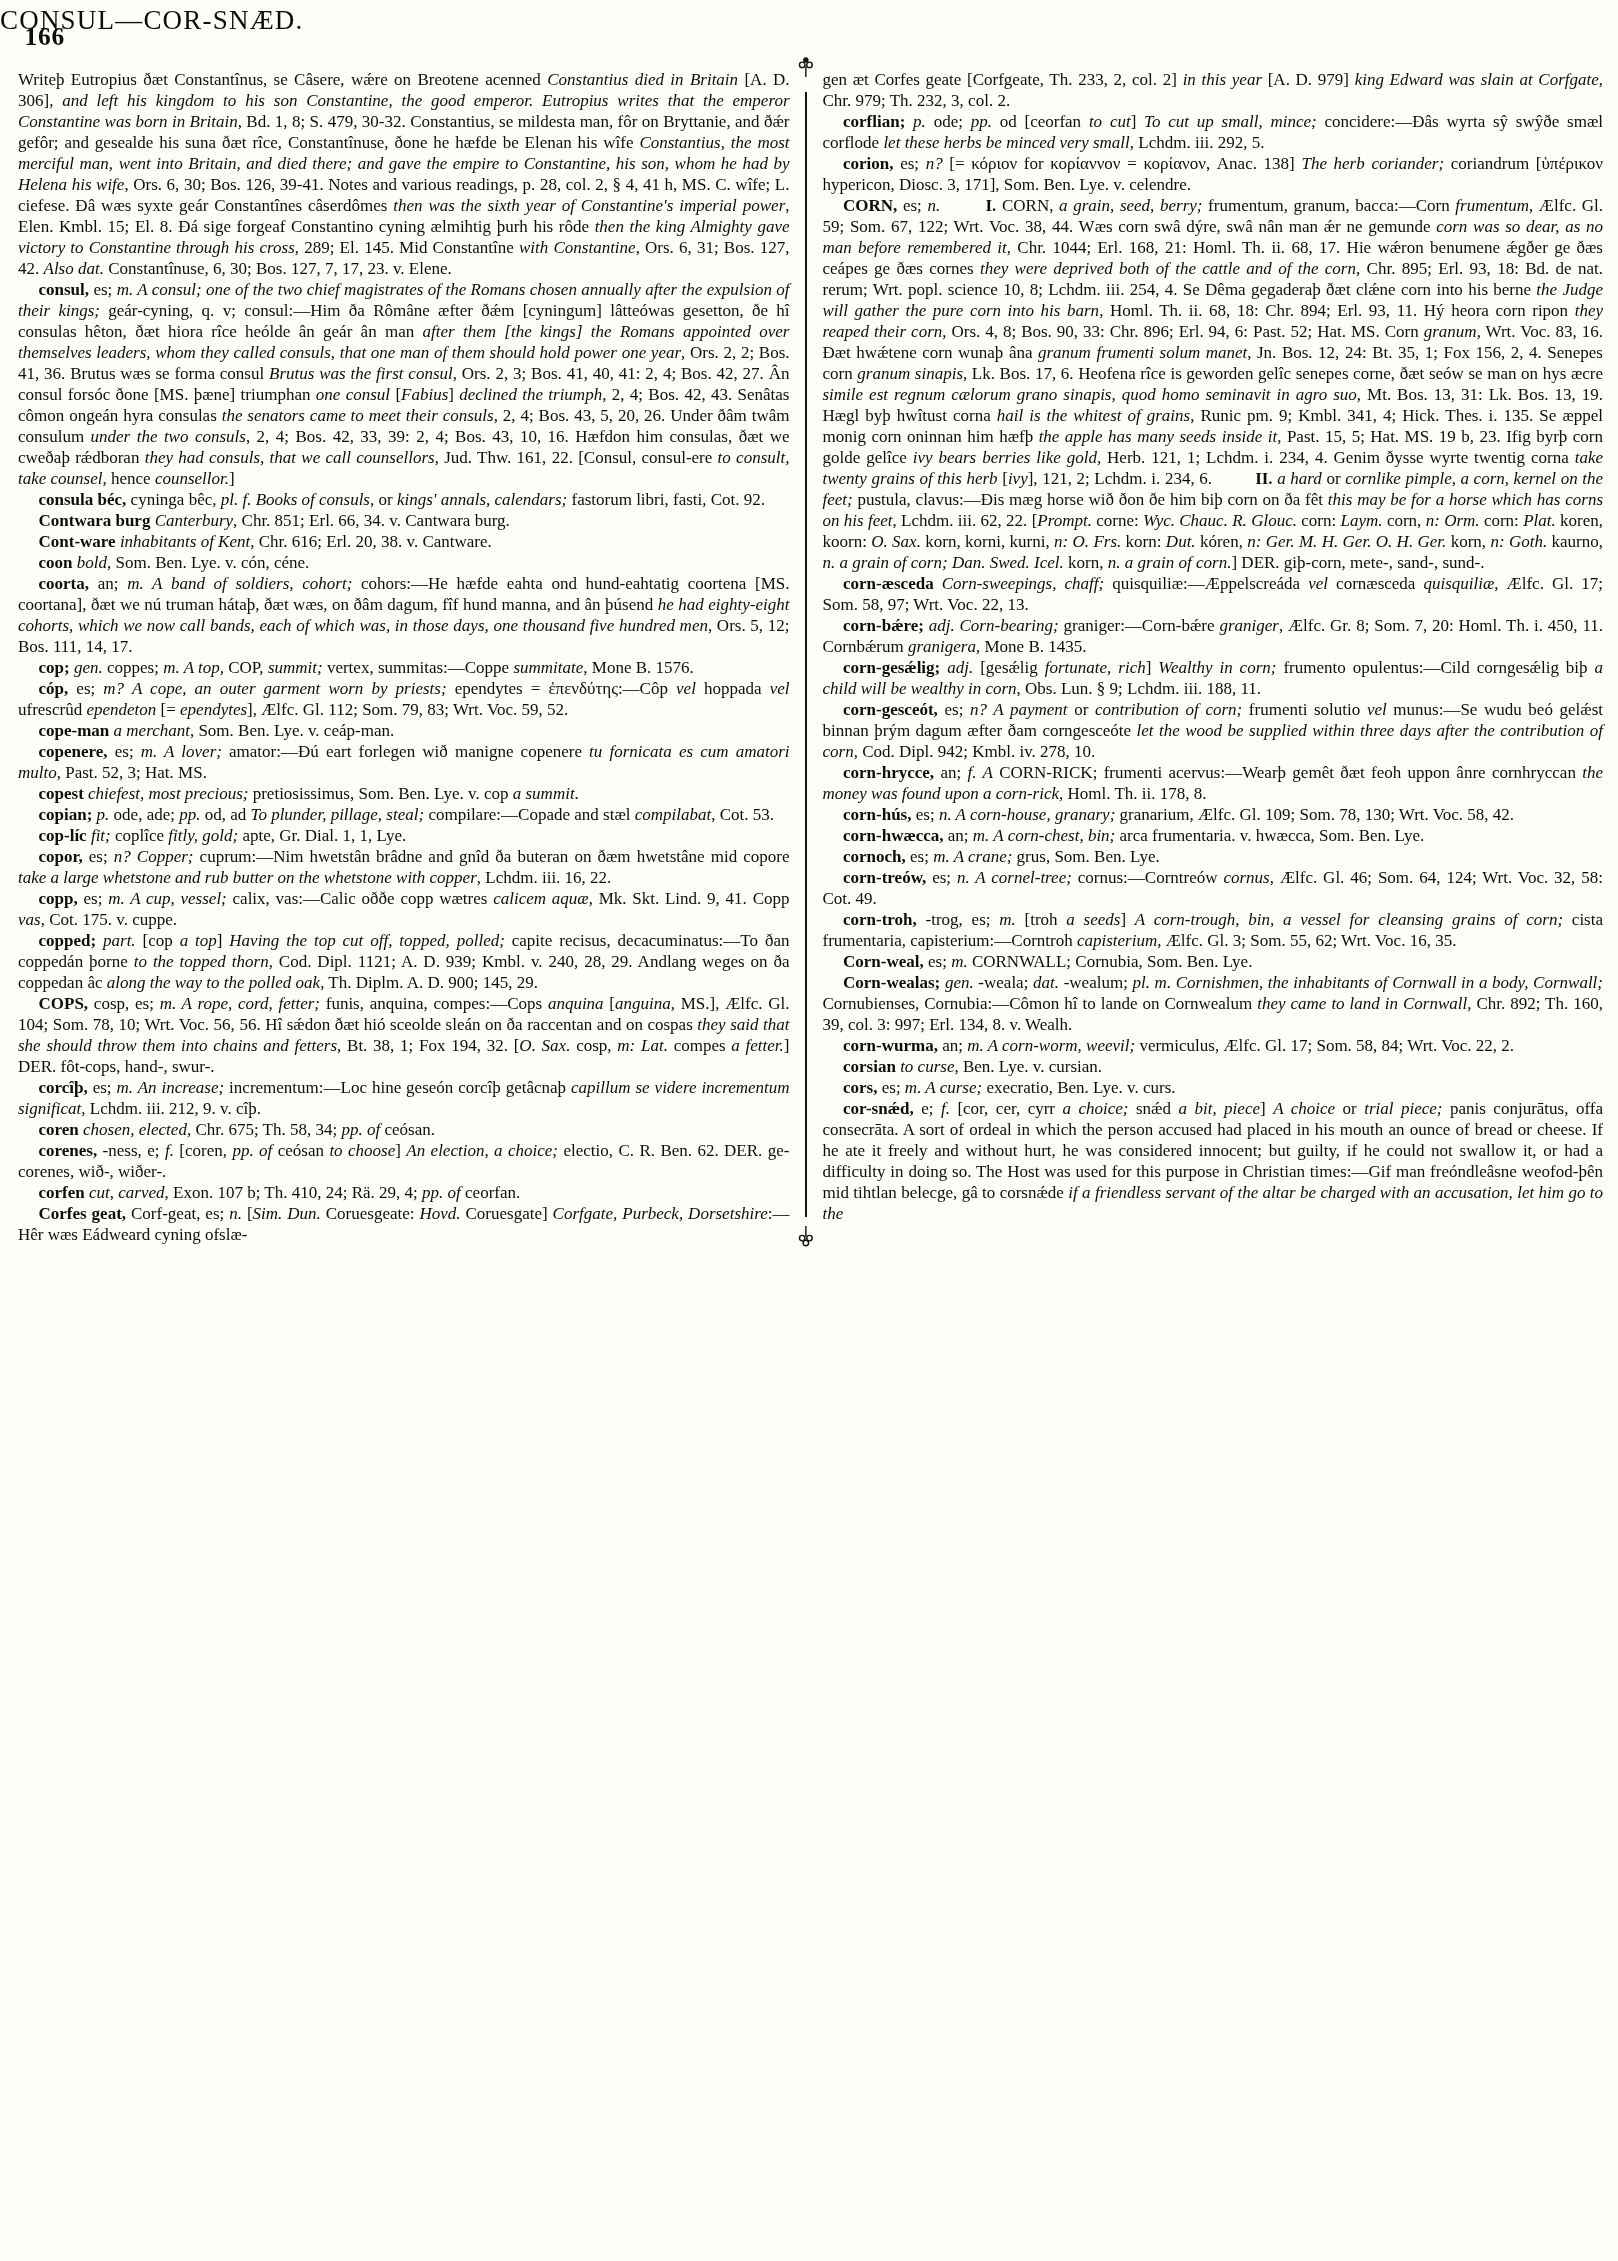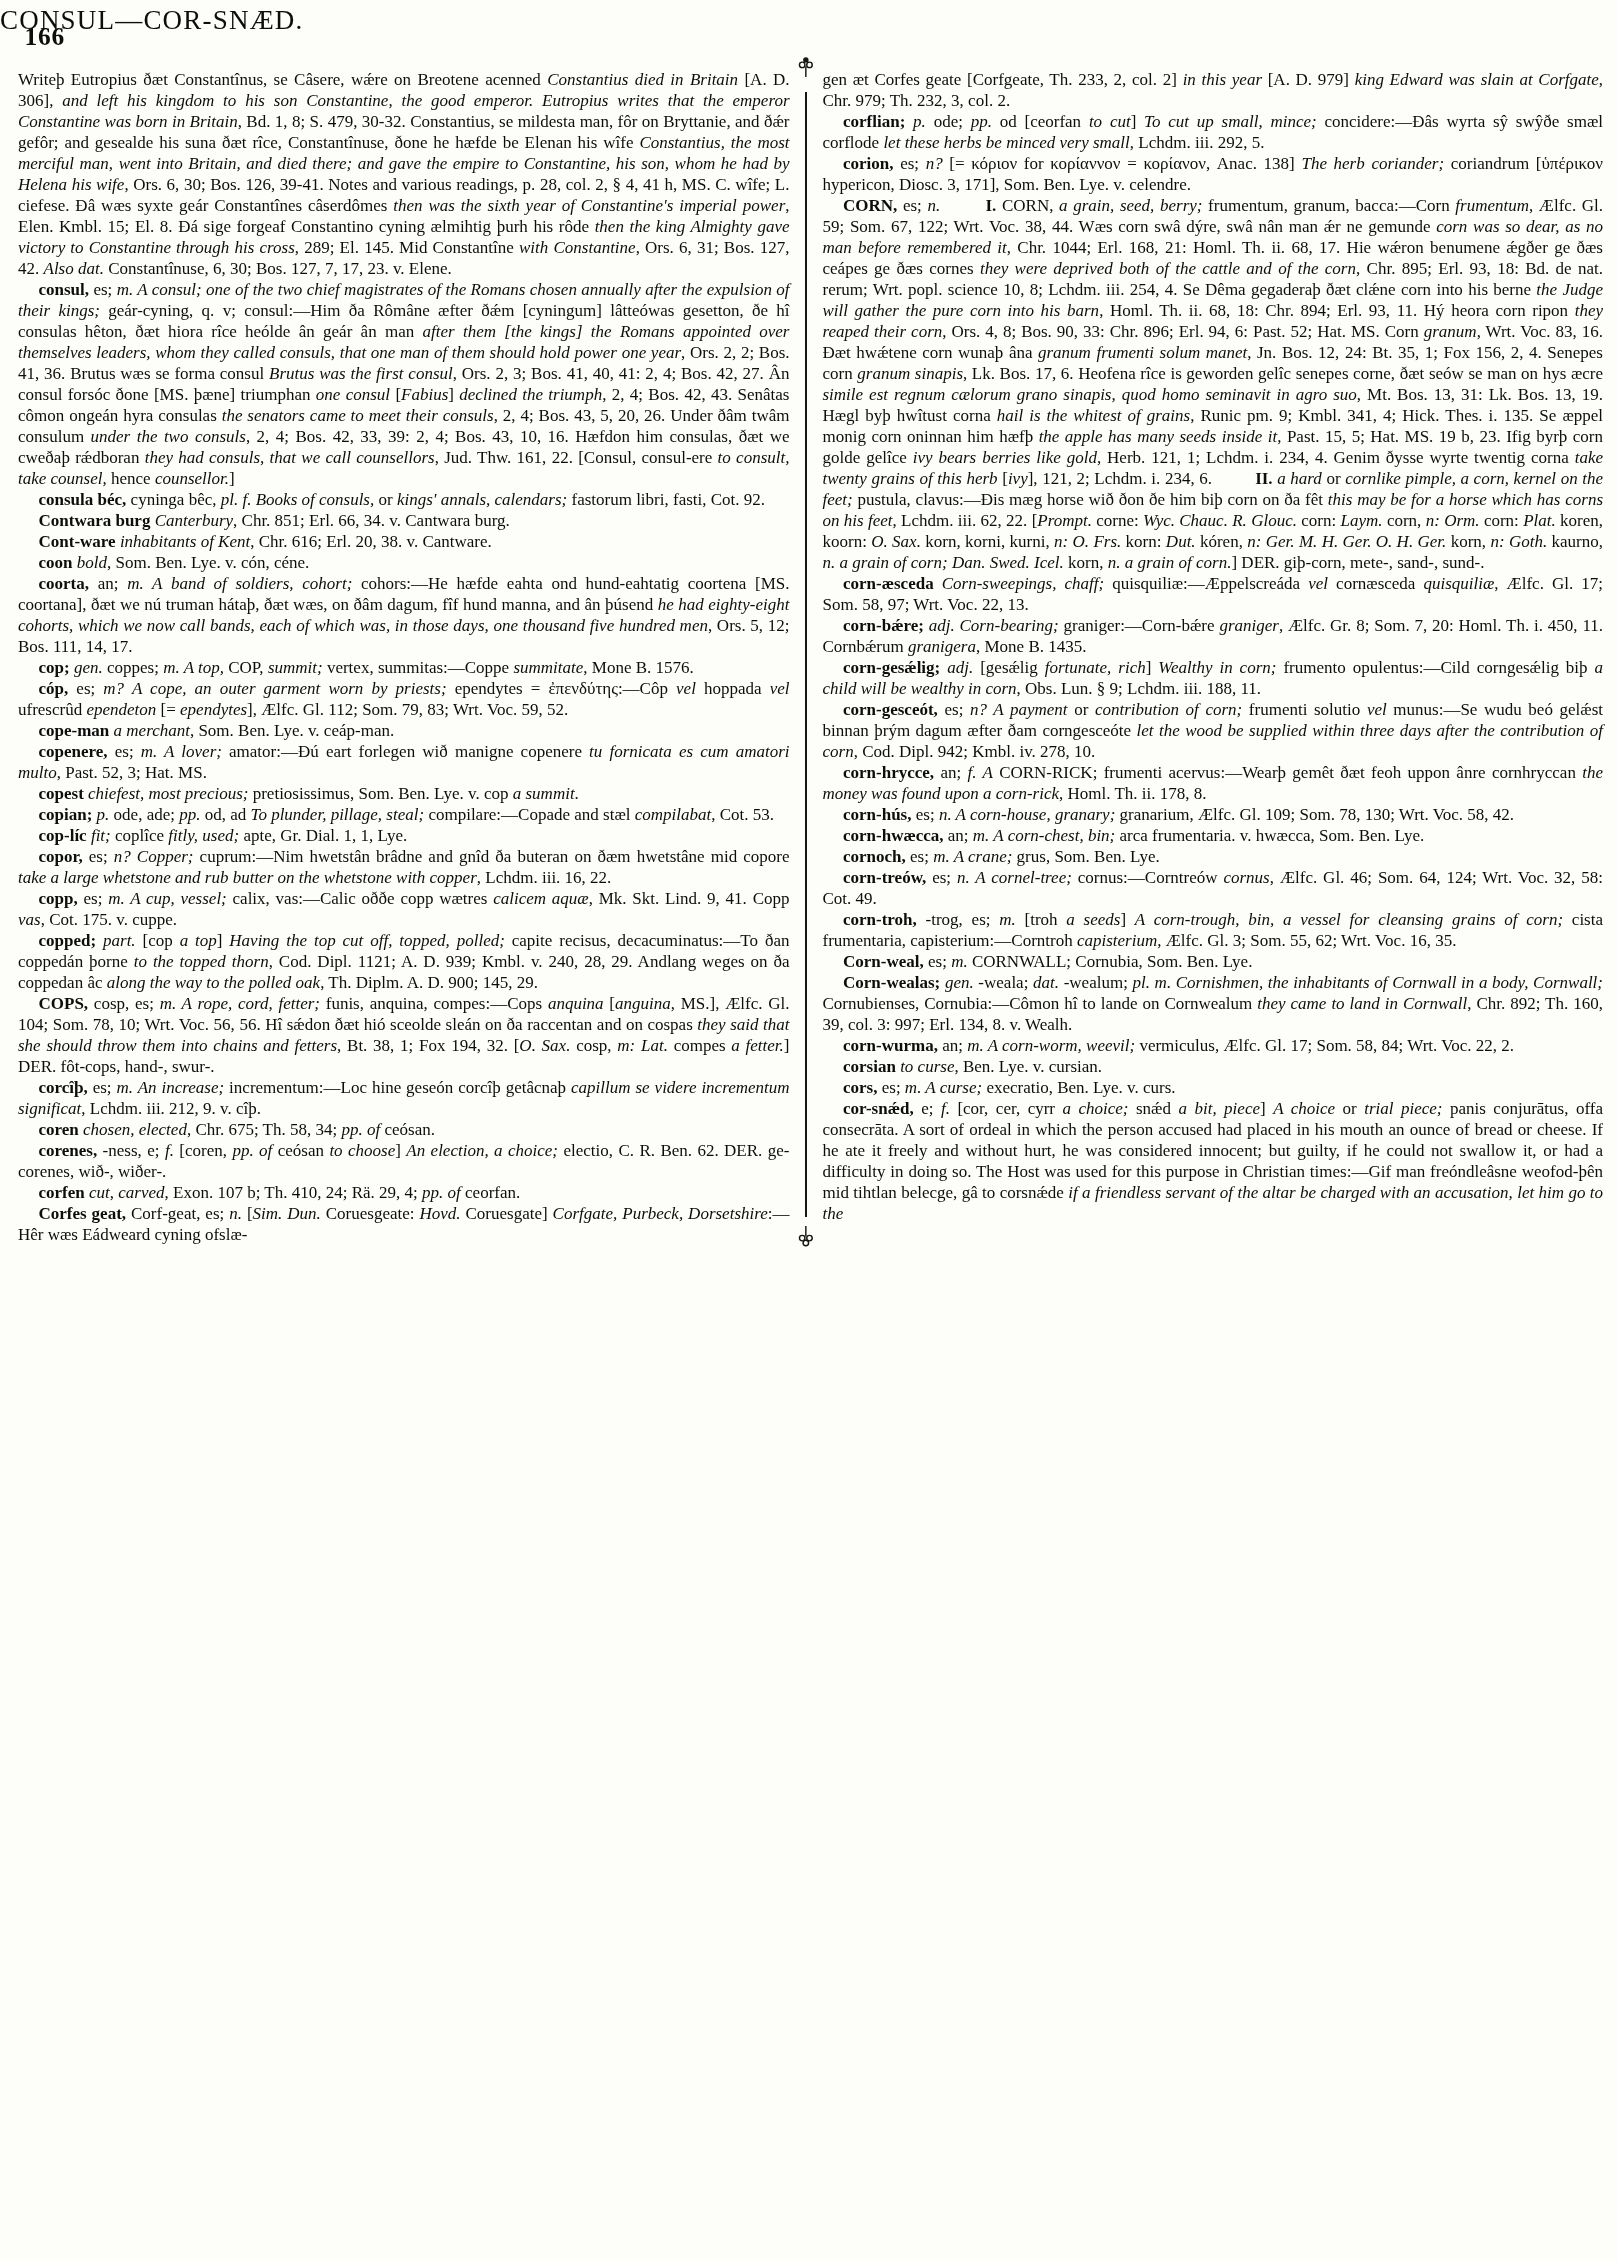--- a/index.html
+++ b/index.html
@@ -75,21 +75,21 @@
         <p class="indent"><b>Contwara burg</b> <i>Canterbury</i>, Chr. 851; Erl. 66, 34. v. Cantwara burg.</p>
         <p class="indent"><b>Cont-ware</b> <i>inhabitants of Kent</i>, Chr. 616; Erl. 20, 38. v. Cantware.</p>
         <p class="indent"><b>coon</b> <i>bold</i>, Som. Ben. Lye. v. cón, céne.</p>
         <p class="indent"><b>coorta,</b> an; <i>m. A band of soldiers, cohort;</i> cohors:—He hæfde eahta ond hund-eahtatig coortena [MS. coortana], ðæt we nú truman hátaþ, ðæt wæs, on ðâm dagum, fîf hund manna, and ân þúsend <i>he had eighty-eight cohorts, which we now call bands, each of which was, in those days, one thousand five hundred men</i>, Ors. 5, 12; Bos. 111, 14, 17.</p>
         <p class="indent"><b>cop;</b> <i>gen.</i> coppes; <i>m. A top,</i> COP, <i>summit;</i> vertex, summitas:—Coppe <i>summitate</i>, Mone B. 1576.</p>
         <p class="indent"><b>cóp,</b> es; <i>m? A cope, an outer garment worn by priests;</i> ependytes = ἐπενδύτης:—Côp <i>vel</i> hoppada <i>vel</i> ufrescrûd <i>ependeton</i> [= <i>ependytes</i>], Ælfc. Gl. 112; Som. 79, 83; Wrt. Voc. 59, 52.</p>
         <p class="indent"><b>cope-man</b> <i>a merchant</i>, Som. Ben. Lye. v. ceáp-man.</p>
         <p class="indent"><b>copenere,</b> es; <i>m. A lover;</i> amator:—Ðú eart forlegen wið manigne copenere <i>tu fornicata es cum amatori multo</i>, Past. 52, 3; Hat. MS.</p>
         <p class="indent"><b>copest</b> <i>chiefest, most precious;</i> pretiosissimus, Som. Ben. Lye. v. cop <i>a summit</i>.</p>
         <p class="indent"><b>copian;</b> <i>p.</i> ode, ade; <i>pp.</i> od, ad <i>To plunder, pillage, steal;</i> compilare:—Copade and stæl <i>compilabat</i>, Cot. 53.</p>
-        <p class="indent"><b>cop-líc</b> <i>fit;</i> coplîce <i>fitly, used;</i> apte, Gr. Dial. 1, 1, Lye.</p>
+        <p class="indent"><b>cop-líc</b> <i>fit;</i> coplîce <i>fitly, gold;</i> apte, Gr. Dial. 1, 1, Lye.</p>
         <p class="indent"><b>copor,</b> es; <i>n? Copper;</i> cuprum:—Nim hwetstân brâdne and gnîd ða buteran on ðæm hwetstâne mid copore <i>take a large whetstone and rub butter on the whetstone with copper</i>, Lchdm. iii. 16, 22.</p>
         <p class="indent"><b>copp,</b> es; <i>m. A cup, vessel;</i> calix, vas:—Calic oððe copp wætres <i>calicem aquæ</i>, Mk. Skt. Lind. 9, 41. Copp <i>vas</i>, Cot. 175. v. cuppe.</p>
         <p class="indent"><b>copped;</b> <i>part.</i> [cop <i>a top</i>] <i>Having the top cut off, topped, polled;</i> capite recisus, decacuminatus:—To ðan coppedán þorne <i>to the topped thorn</i>, Cod. Dipl. 1121; A. D. 939; Kmbl. v. 240, 28, 29. Andlang weges on ða coppedan âc <i>along the way to the polled oak</i>, Th. Diplm. A. D. 900; 145, 29.</p>
         <p class="indent"><b>COPS,</b> cosp, es; <i>m. A rope, cord, fetter;</i> funis, anquina, compes:—Cops <i>anquina</i> [<i>anguina</i>, MS.], Ælfc. Gl. 104; Som. 78, 10; Wrt. Voc. 56, 56. Hî sǽdon ðæt hió sceolde sleán on ða raccentan and on cospas <i>they said that she should throw them into chains and fetters</i>, Bt. 38, 1; Fox 194, 32. [<i>O. Sax.</i> cosp, <i>m:</i> <i>Lat.</i> compes <i>a fetter.</i>] DER. fôt-cops, hand-, swur-.</p>
         <p class="indent"><b>corcîþ,</b> es; <i>m. An increase;</i> incrementum:—Loc hine geseón corcîþ getâcnaþ <i>capillum se videre incrementum significat</i>, Lchdm. iii. 212, 9. v. cîþ.</p>
         <p class="indent"><b>coren</b> <i>chosen, elected</i>, Chr. 675; Th. 58, 34; <i>pp. of</i> ceósan.</p>
         <p class="indent"><b>corenes,</b> -ness, e; <i>f.</i> [coren, <i>pp. of</i> ceósan <i>to choose</i>] <i>An election, a choice;</i> electio, C. R. Ben. 62. DER. ge-corenes, wið-, wiðer-.</p>
         <p class="indent"><b>corfen</b> <i>cut, carved</i>, Exon. 107 b; Th. 410, 24; Rä. 29, 4; <i>pp. of</i> ceorfan.</p>
         <p class="indent"><b>Corfes geat,</b> Corf-geat, es; <i>n.</i> [<i>Sim. Dun.</i> Coruesgeate: <i>Hovd.</i> Coruesgate] <i>Corfgate, Purbeck, Dorsetshire</i>:—Hêr wæs Eádweard cyning ofslæ-</p>
       </div>

